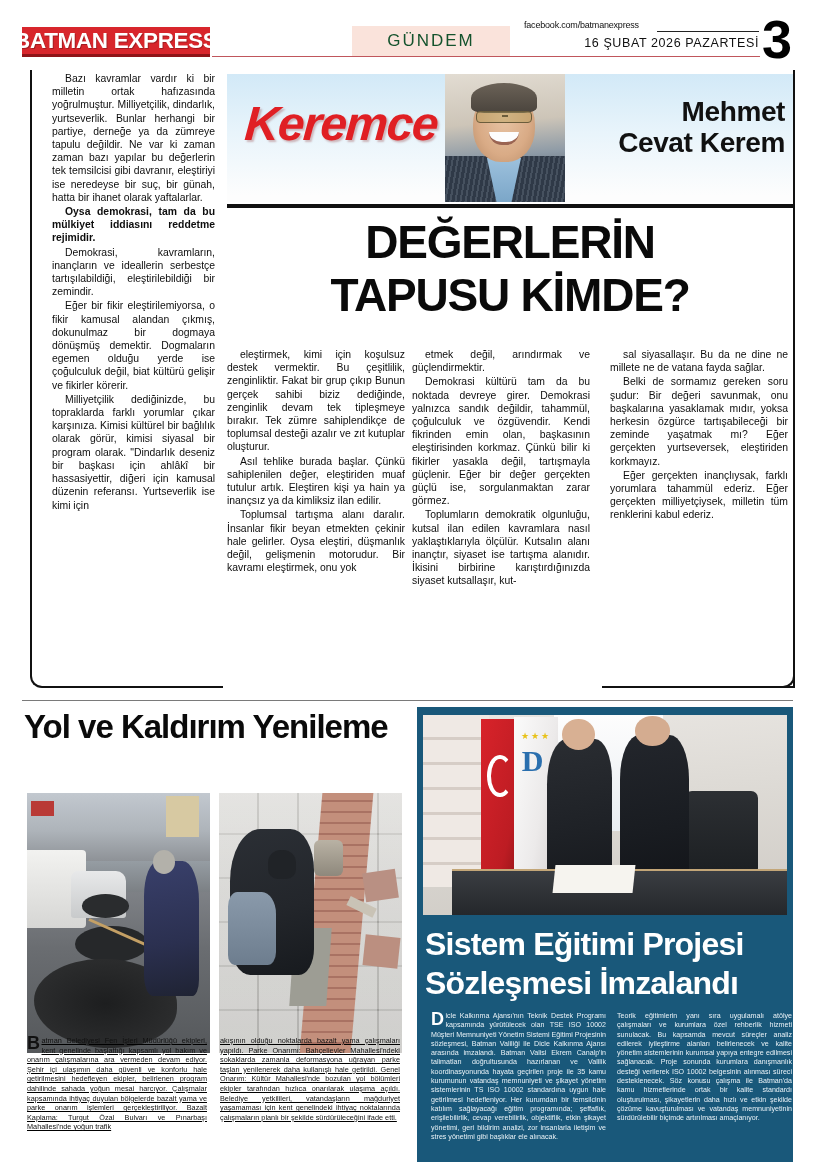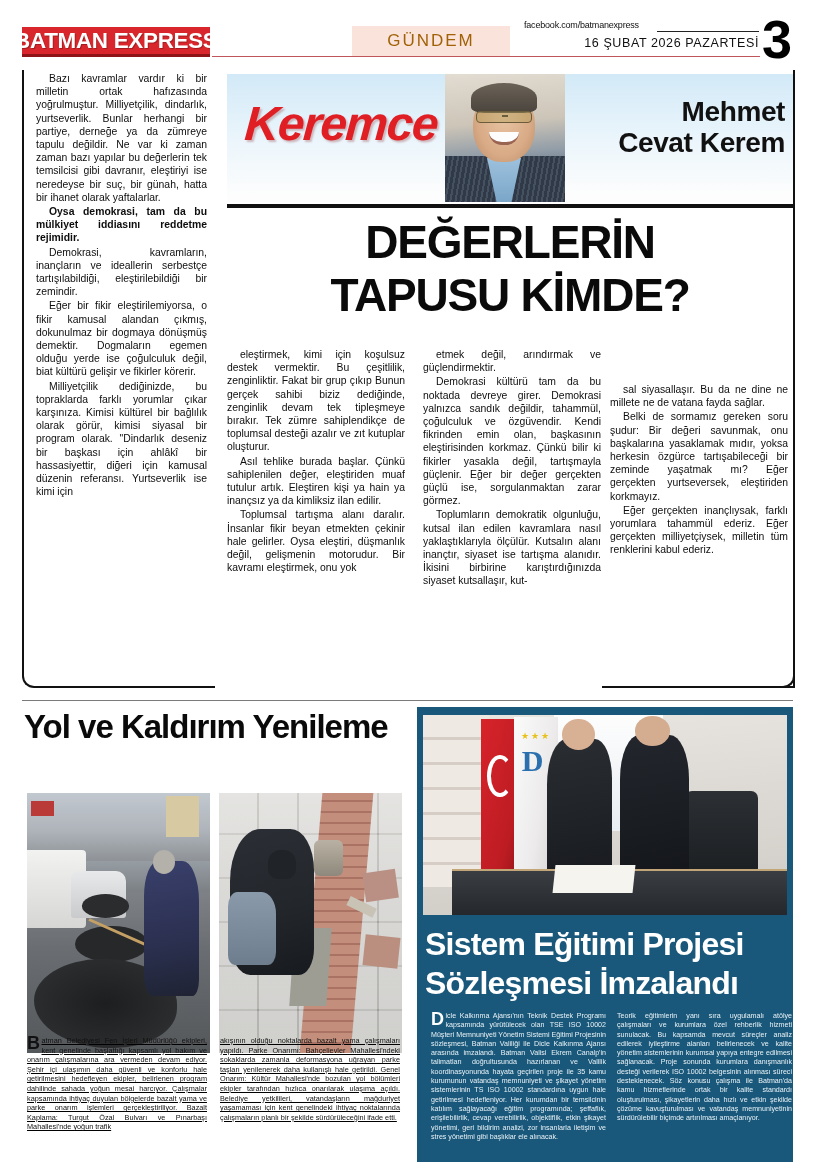--- a/index.html
+++ b/index.html
@@ -67,21 +67,21 @@
     background: #fae3db;
     display: flex;
     align-items: center;
     justify-content: center;
   }
   .section-tab-label {
     font-family: "Liberation Sans", sans-serif;
     font-size: 17px;
     font-weight: normal;
     letter-spacing: 2px;
-    color: #a16207;
+    color: #14532d;
   }
 
   .fb-url {
     position: absolute;
     left: 524px; top: 20px;
     font-size: 9px;
     color: #111;
     letter-spacing: -0.2px;
   }
 
@@ -115,27 +115,27 @@
 
   
   .col-article {
     position: absolute;
     left: 22px; top: 70px;
     width: 771px; height: 620px;
   }
 
   .left-col {
     position: absolute;
-    left: 0; top: 0;
+    left: 8px; top: 0;
     width: 193px;
     height: 618px;
     border-left: 2px solid #111;
     border-bottom: 2px solid #111;
     border-bottom-left-radius: 12px;
-    padding: 2px 8px 0 12px;
+    padding: 2px 8px 0 20px;
   }
 
   .right-frame {
     position: absolute;
     left: 771px; top: 0;
     width: 2px; height: 618px;
     background: #111;
   }
   .right-frame-bottom {
     position: absolute;
@@ -273,22 +273,22 @@
     color: #0a0a0a;
   }
 
   
   .acol {
     position: absolute;
     top: 278px;
     width: 178px;
   }
   .acol2 { left: 205px; }
-  .acol3 { left: 401px; }
-  .acol4 { left: 588px; margin-top: 35px; }
+  .acol3 { left: 390px; }
+  .acol4 { left: 588px; }
 
   
   .mid-divider {
     position: absolute;
     left: 22px; top: 700px;
     width: 771px; height: 1px;
     background: #7a7a7a;
   }
 
   

